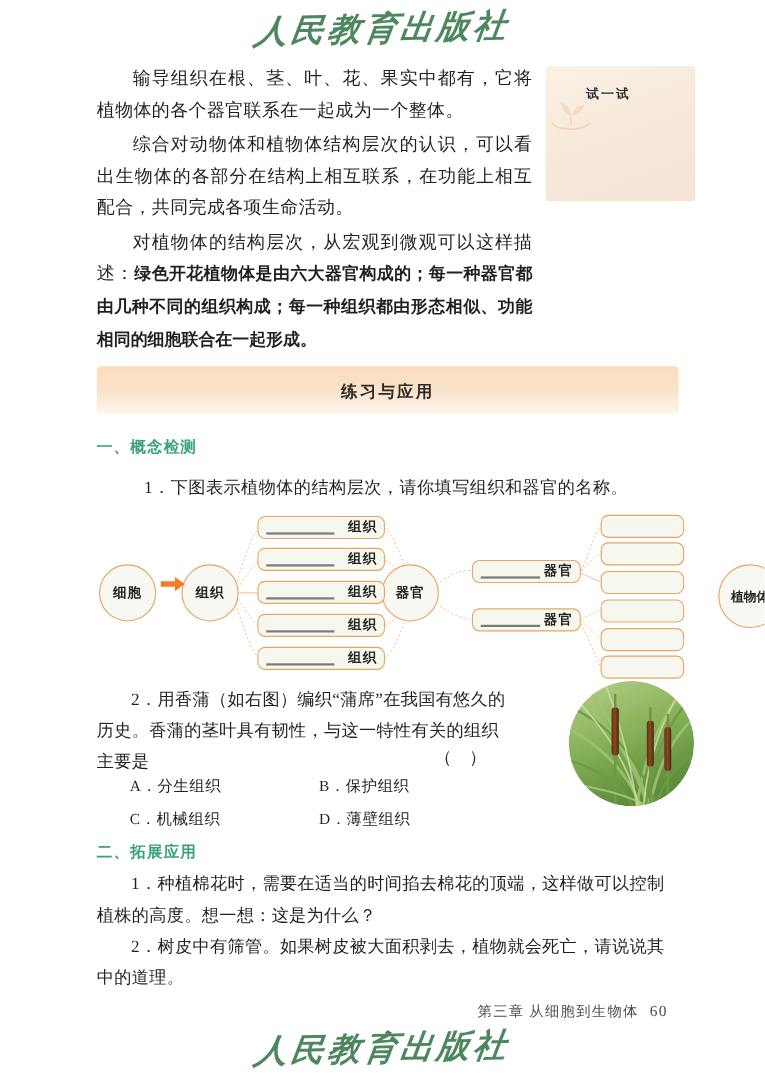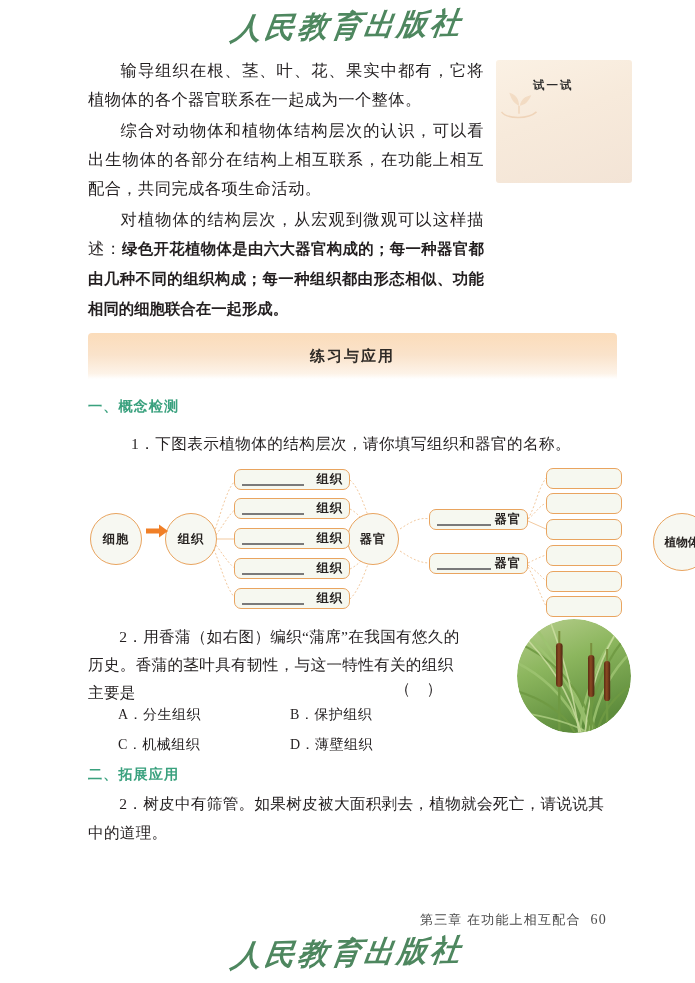--- a/index.html
+++ b/index.html
@@ -441,22 +441,23 @@
       <g stroke="#b8d68c" stroke-width="1.8" fill="none" opacity=".7">
         <path d="M-6 92 C24 96 54 104 72 114"></path>
         <path d="M120 88 C100 96 88 104 84 114"></path>
       </g>
     </g>
   </svg>
 </div>
 
 <div class="sec-head" id="sec2">二、拓展应用</div>
 <div class="ext">
+  <p>1．种植棉花时，需要在适当的时间掐去棉花的顶端，这样做可以控制植株的高度。想一想：这是为什么？</p>
   <p>2．树皮中有筛管。如果树皮被大面积剥去，植物就会死亡，请说说其中的道理。</p>
 </div>
 
 <div class="footer">
-  <span>第三章  在功能上相互配合</span><span class="pg">60</span>
+  <span>第三章  从细胞到生物体</span><span class="pg">60</span>
 </div>
 
 <div class="logo-wrap logo-bottom">
   <div class="logo-text">人民教育出版社</div>
 </div>
 
 </body></html>

